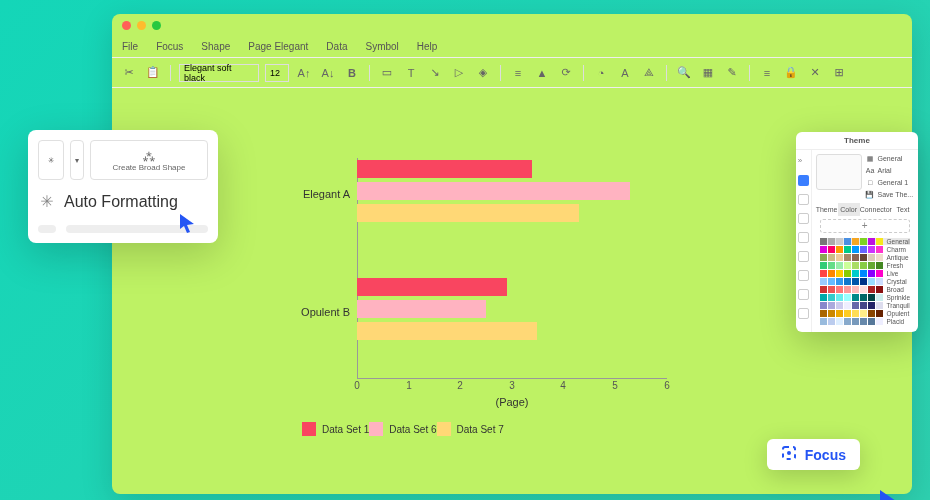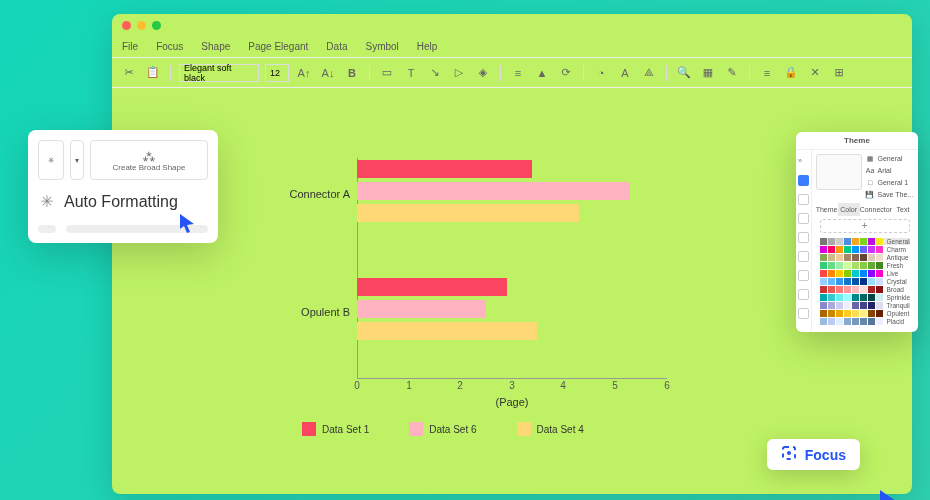--- a/index.html
+++ b/index.html
@@ -28,21 +28,21 @@
     .canvas { position: absolute; left: 0; top: 74px; width: 100%; height: calc(100% - 74px); display: flex; justify-content: center; padding-top: 70px; }
     .chart-area { width: 500px; position: relative; }
     .bars { position: relative; height: 220px; }
     .cat-label { position: absolute; right: 412px; font-size: 11px; color: #333; }
     .bar { position: absolute; left: 95px; height: 18px; }
     .c-red { background: #f94560; } .c-pink { background: #ffb3c1; } .c-yellow { background: #ffd876; }
     .axis-line { position: absolute; left: 95px; top: 0; width: 1px; height: 220px; background: #999; }
     .axis-bottom { position: absolute; left: 95px; top: 220px; width: 310px; height: 1px; background: #999; }
     .tick { position: absolute; top: 222px; font-size: 10px; color: #555; transform: translateX(-50%); }
     .xlabel { position: absolute; top: 238px; left: 250px; transform: translateX(-50%); font-size: 11px; color: #333; }
-    .legend { position: absolute; top: 264px; left: 40px; display: flex; gap: 40px; font-size: 10px; color: #333; }
+    .legend { position: absolute; top: 264px; left: 40px; display: flex; font-size: 10px; color: #333; }
     .lg { display: flex; align-items: center; gap: 6px; }
     .lg-sw { width: 14px; height: 14px; }
 
     
     .popup {
       position: absolute; left: 28px; top: 130px;
       width: 190px; background: #fff; border-radius: 8px;
       box-shadow: 0 12px 40px rgba(0,0,0,0.18); padding: 10px;
     }
     .popup-top { display: flex; gap: 6px; margin-bottom: 8px; }
@@ -148,21 +148,21 @@
     <div class="tb-item">🔒</div>
     <div class="tb-item">✕</div>
     <div class="tb-item">⊞</div>
   </div>
 
   <div class="canvas">
     <div class="chart-area">
       <div class="bars">
         <div class="axis-line"></div>
 
-        <div class="cat-label" style="top:30px">Connector A</div>
+        <div class="cat-label" style="top:30px">Elegant A</div>
         <div class="bar c-red" style="top:2px;  width:175px"></div>
         <div class="bar c-pink" style="top:24px; width:273px"></div>
         <div class="bar c-yellow" style="top:46px; width:222px"></div>
 
         <div class="cat-label" style="top:148px">Opulent B</div>
         <div class="bar c-red" style="top:120px; width:150px"></div>
         <div class="bar c-pink" style="top:142px; width:129px"></div>
         <div class="bar c-yellow" style="top:164px; width:180px"></div>
         <div class="axis-bottom"></div>
 
@@ -178,21 +178,21 @@
           <div class="lg">
               <div class="lg-sw c-red"></div>
               <span>Data Set 1</span>
             </div>
           <div class="lg">
               <div class="lg-sw c-pink"></div>
               <span>Data Set 6</span>
             </div>
           <div class="lg">
               <div class="lg-sw c-yellow"></div>
-              <span>Data Set 4</span>
+              <span>Data Set 7</span>
             </div>
         </div>
       </div>
     </div>
   </div>
 </div>
 
 <div class="popup">
   <div class="popup-top">
     <div class="pt-btn a">✳</div>

